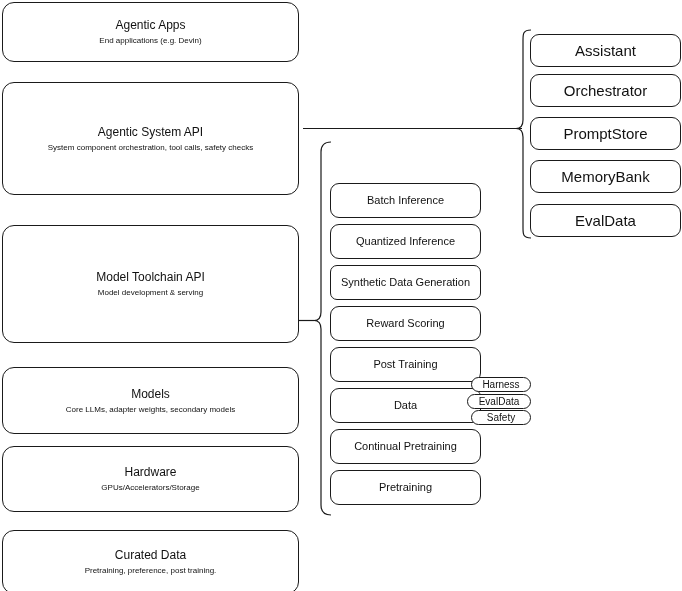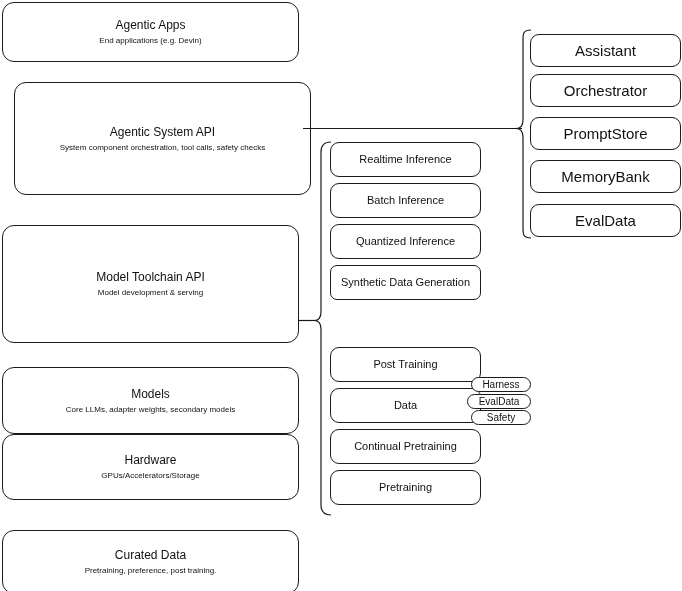--- a/index.html
+++ b/index.html
@@ -123,61 +123,61 @@
              C 321 511 323 515 331 515"></path>
 
     <line x1="299" y1="320.5" x2="314" y2="320.5"></line>
   </svg>
 
   <div class="box left-box" style="top:2px;height:60px;">
     <div class="title">Agentic Apps</div>
     <div class="subtitle">End applications (e.g. Devin)</div>
   </div>
 
-  <div class="box left-box" style="top:82px;height:113px;margin-left:12px;">
+  <div class="box left-box" style="top:82px;height:113px;">
     <div class="title">Agentic System API</div>
     <div class="subtitle">System component orchestration, tool calls, safety checks</div>
   </div>
 
   <div class="box left-box" style="top:225px;height:118px;">
     <div class="title">Model Toolchain API</div>
     <div class="subtitle">Model development &amp; serving</div>
   </div>
 
   <div class="box left-box" style="top:367px;height:67px;">
     <div class="title">Models</div>
     <div class="subtitle">Core LLMs, adapter weights, secondary models</div>
   </div>
 
-  <div class="box left-box" style="top:434px;height:66px;">
+  <div class="box left-box" style="top:446px;height:66px;">
     <div class="title">Hardware</div>
     <div class="subtitle">GPUs/Accelerators/Storage</div>
   </div>
 
   <div class="box left-box" style="top:530px;height:64px;">
     <div class="title">Curated Data</div>
     <div class="subtitle">Pretraining, preference, post training.</div>
   </div>
 
-  <div class="box mid-box" style="top:142px;">
-    <div class="title">Realtime Inference</div>
-  </div>
 
   <div class="box mid-box" style="top:183px;justify-content:center;">
     <div class="title">Batch Inference</div>
   </div>
 
   <div class="box mid-box" style="top:224px;">
     <div class="title">Quantized Inference</div>
   </div>
 
   <div class="box mid-box" style="top:265px;border-radius:7px;">
     <div class="title">Synthetic Data Generation</div>
   </div>
 
+  <div class="box mid-box" style="top:306px;">
+    <div class="title">Reward Scoring</div>
+  </div>
 
   <div class="box mid-box" style="top:347px;">
     <div class="title">Post Training</div>
   </div>
 
   <div class="box mid-box" style="top:388px;">
     <div class="title">Data</div>
   </div>
 
   <div class="box mid-box" style="top:429px;">

